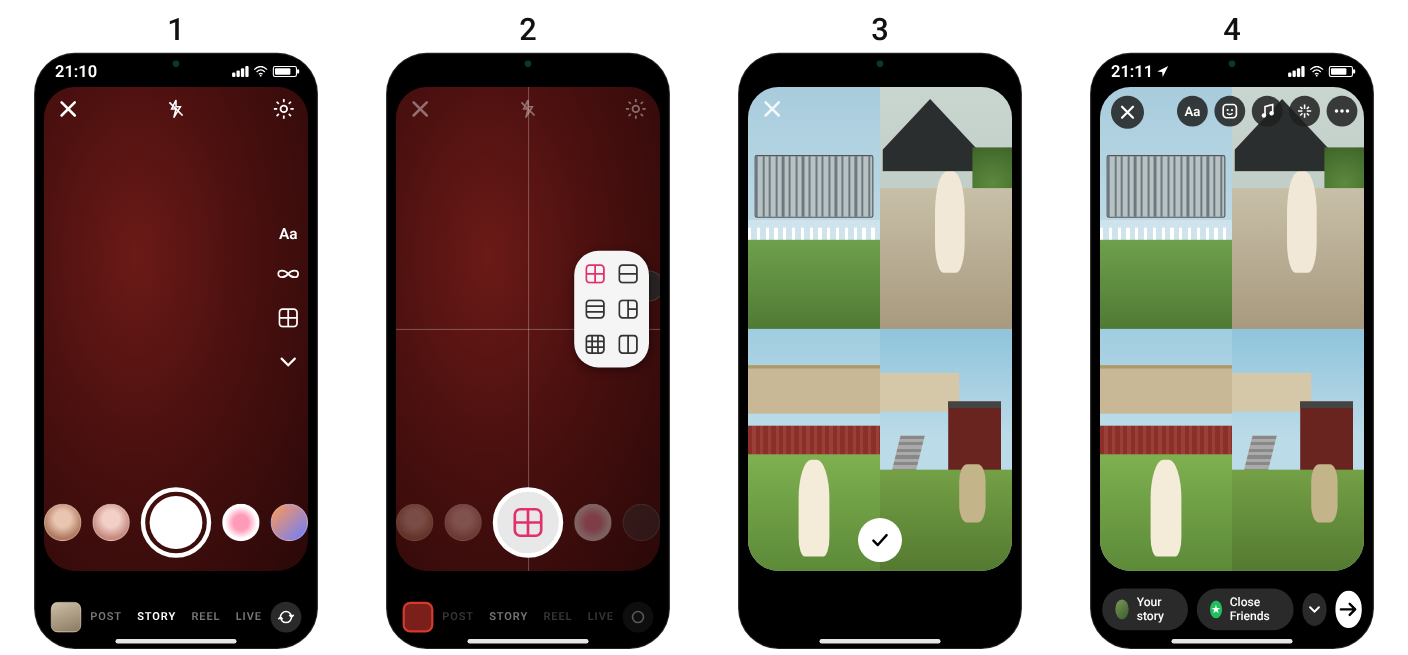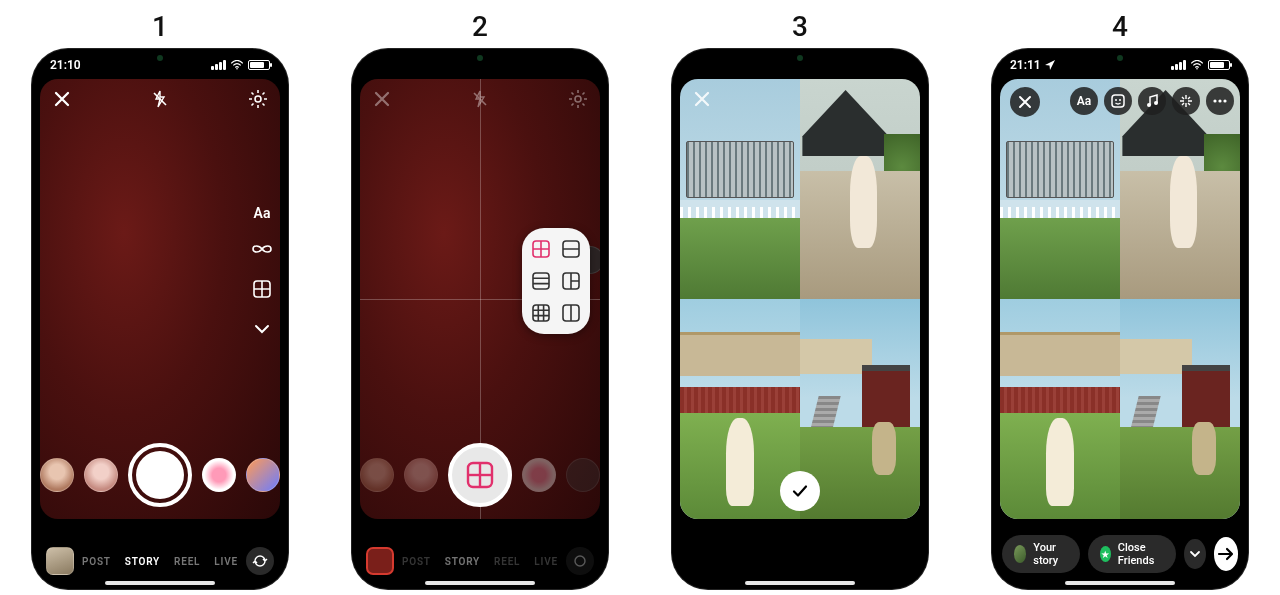--- a/index.html
+++ b/index.html
@@ -20,38 +20,38 @@
     height: 540px;
     background:#000;
     border-radius:36px;
     position:relative;
     overflow:hidden;
     box-shadow:0 0 0 1px #222;
   }
   .status-bar {
     position:absolute; top:6px; left:0; right:0; height:20px;
     display:flex; justify-content:space-between; align-items:center;
-    padding:0 18px; color:#fff; font-size:12px; font-weight:600; z-index:20;
+    padding:0 18px; color:#fff; font-size:15px; font-weight:600; z-index:20;
   }
   .status-right { display:flex; gap:4px; align-items:center; }
   .sig-dots { display:flex; gap:1px; align-items:flex-end;}
   .sig-dots span{width:3px;background:#fff;border-radius:1px;}
   .sig-dots span:nth-child(1){height:4px;}
   .sig-dots span:nth-child(2){height:6px;}
   .sig-dots span:nth-child(3){height:8px;}
   .sig-dots span:nth-child(4){height:10px;}
   .wifi { width:14px;height:10px; }
   .batt { width:22px;height:10px;border:1px solid #fff;border-radius:2px;position:relative;}
   .batt::after{content:"";position:absolute;right:-3px;top:2px;width:2px;height:4px;background:#fff;border-radius:1px;}
   .batt .fill{position:absolute;left:1px;top:1px;bottom:1px;width:70%;background:#fff;border-radius:1px;}
   .loc-arrow{width:10px;height:10px;}
   .notch { position:absolute; top:6px; left:50%; transform:translateX(-50%); width:6px; height:6px; border-radius:50%; background:#0f381f; z-index:21;}
   .canvas {
     position:absolute; top:30px; left:8px; right:8px; bottom:70px;
-    border-radius:18px; overflow:hidden;
+    border-radius:28px; overflow:hidden;
   }
   .red-grad { background: radial-gradient(ellipse at 35% 35%, #6b1a17 0%, #4a100f 45%, #2a0808 100%); }
   .dim::after{content:"";position:absolute;inset:0;background:rgba(0,0,0,0.35);}
   .grid-lines::before, .grid-lines::after{content:"";position:absolute;background:rgba(255,255,255,0.25);}
   .grid-lines::before{left:50%;top:0;bottom:0;width:1px;}
   .grid-lines::after{top:50%;left:0;right:0;height:1px;}
   
   .top-row { position:absolute; top:8px; left:10px; right:10px; display:flex; justify-content:space-between; align-items:center; z-index:5;}
   .icon-btn { width:24px; height:24px; display:flex; align-items:center; justify-content:center; color:#fff; }
   .icon-btn.circle { width:30px;height:30px;border-radius:50%;background:rgba(30,30,30,0.85);}

